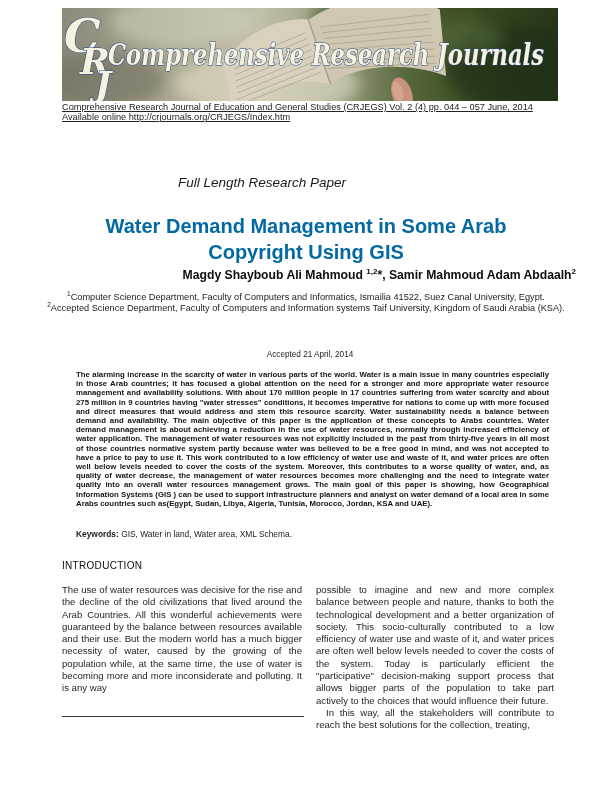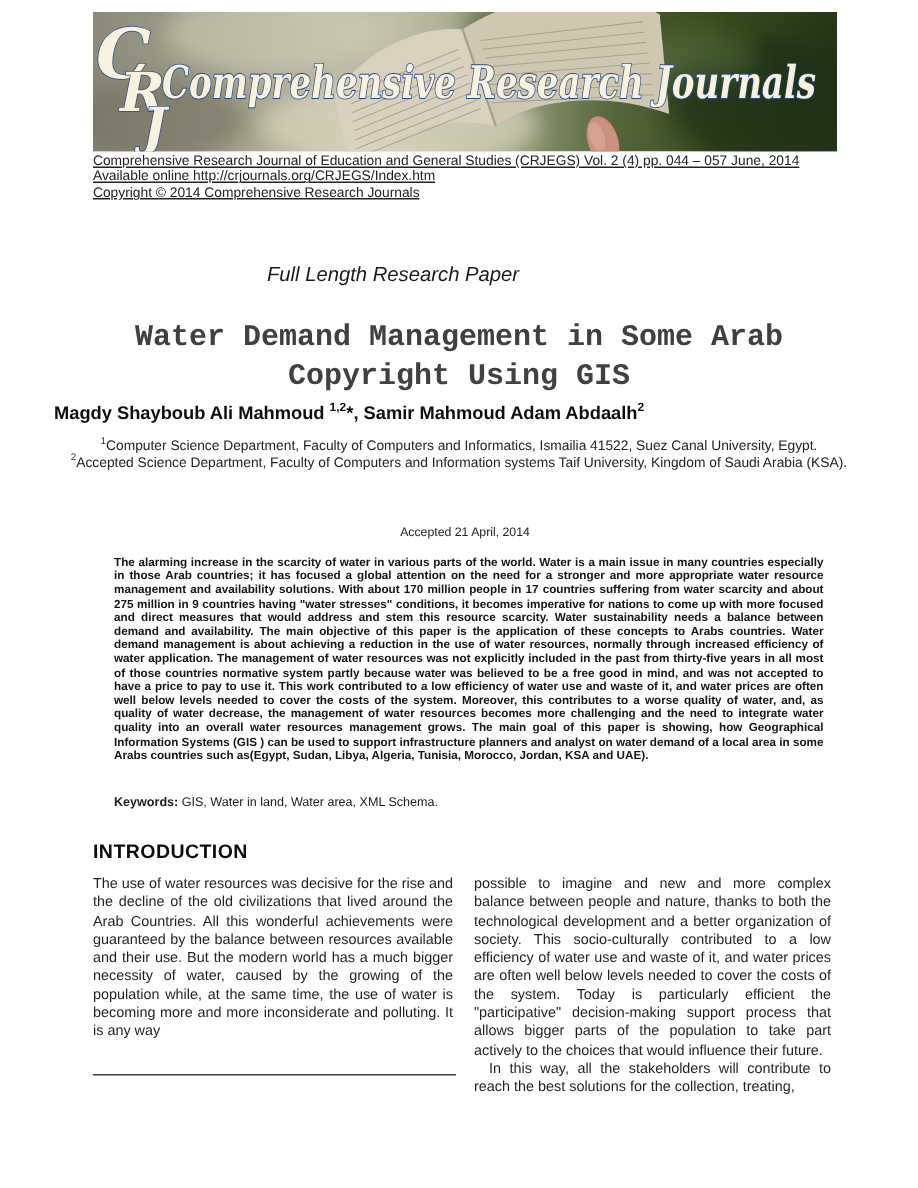--- a/index.html
+++ b/index.html
@@ -11,42 +11,42 @@
   }
   .banner { position:absolute; left:62px; top:8px; width:496px; height:93px; display:block; }
 
   .journal-info { position:absolute; left:62px; top:102px; width:500px;
     font-size:9.2px; line-height:10.4px; color:#222;text-decoration:underline; }
 
   .paper-type { position:absolute; left:62px; top:175px; width:400px;
     font-size:13.5px; font-style:italic; color:#1a1a1a;text-align:center; }
 
   .title { position:absolute; left:36px; top:213px; width:540px; text-align:center;
-    font-size:20px; font-weight:bold; line-height:26px; color:#404040;font-family:Liberation Mono, monospace; }
+    font-size:20px; font-weight:bold; line-height:26px; color:#0369a1; }
 
-  .authors { position:absolute; left:36px; top:268px; width:540px; text-align:left;
+  .authors { position:absolute; left:36px; top:268px; width:540px; text-align:right;
     font-size:12.2px; font-weight:bold; color:#0d0d0d; }
   .authors sup { font-size:8px; vertical-align:super; line-height:0; }
 
   .affiliations { position:absolute; left:42px; top:292px; width:528px; text-align:center;
     font-size:9.2px; line-height:11px; color:#222; }
   .affiliations sup { font-size:6.5px; vertical-align:super; line-height:0; }
 
   .accepted { position:absolute; left:62px; top:350px; width:496px; text-align:center;
     font-size:8.2px; color:#222; }
 
   .abstract { position:absolute; left:76px; top:370px; width:473px;
     font-size:7.8px; font-weight:bold; line-height:9.2px; text-align:justify; color:#141414; }
 
   .keywords { position:absolute; left:76px; top:529px; width:473px;
     font-size:8.4px; color:#1b1b1b; }
   .keywords .kw-label { font-weight:bold; }
 
   .intro-heading { position:absolute; left:62px; top:560px;
-    font-size:13px; font-weight:bold; letter-spacing:0.3px; color:#0d0d0d; }
+    font-size:10px; font-weight:normal; letter-spacing:0.3px; color:#0d0d0d; }
 
   .col { position:absolute; top:584px; font-size:9.6px; line-height:12.3px;
     text-align:justify; color:#1f1f1f; }
   .col-left  { left:62px;  width:240px; }
   .col-right { left:316px; width:238px; }
   .col p + p { text-indent:10px; }
 
   .footnote-rule { position:absolute; left:62px; top:716px; width:242px;
     border-top:1px solid #3a3a3a; height:0; }
   .footnote { position:absolute; left:62px; top:721px; width:242px;
@@ -118,21 +118,20 @@
       <text x="18" y="66" font-size="36">R</text>
       <text x="33" y="88" font-size="34">J</text>
     </g>
 
     <text x="46" y="57" font-size="30" font-family="'DejaVu Serif', serif" font-style="italic" font-weight="bold" fill="#f7f2dd" stroke="#27498c" stroke-width="1.2" paint-order="stroke" textLength="436" lengthAdjust="spacingAndGlyphs">Comprehensive Research Journals</text>
   </svg>
 
   <div class="journal-info">
     <div>Comprehensive Research Journal of Education and General Studies (CRJEGS) Vol. 2 (4) pp. 044 – 057 June, 2014</div>
     <div>Available online http://crjournals.org/CRJEGS/Index.htm</div>
-    <div>Copyright © 2014 Comprehensive Research Journals</div>
   </div>
 
   <div class="paper-type">Full Length Research Paper</div>
 
   <div class="title">
     <div>Water Demand Management in Some Arab</div>
     <div>Copyright Using GIS</div>
   </div>
 
   <div class="authors"><span>Magdy Shayboub Ali Mahmoud </span><sup>1,2</sup><span>*</span><span>, </span><span>Samir Mahmoud Adam Abdaalh</span><sup>2</sup></div>

